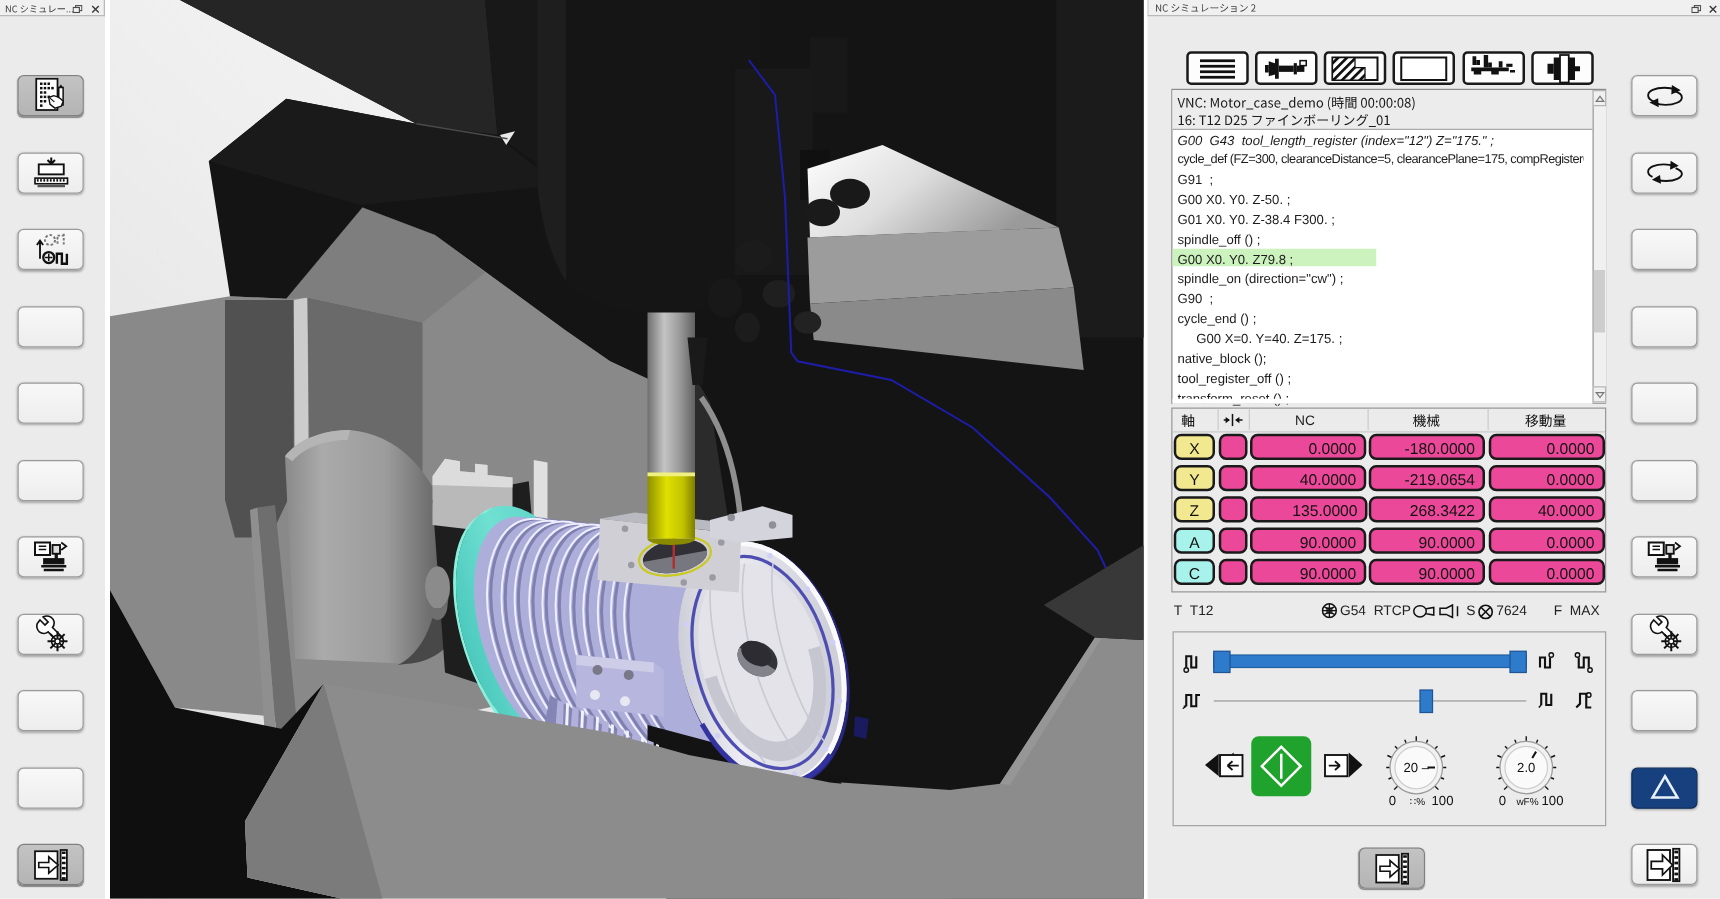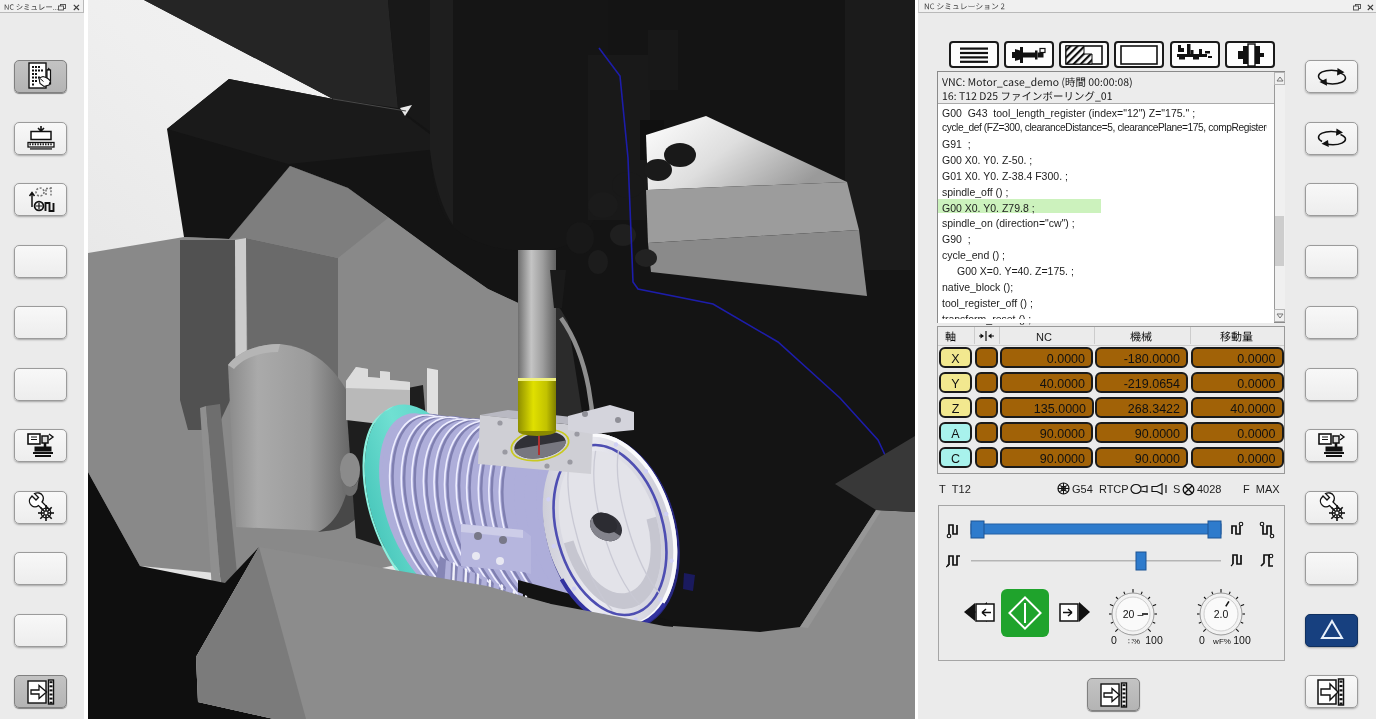--- a/index.html
+++ b/index.html
@@ -4,21 +4,21 @@
 html,body{width:1376px;height:719px;background:#fff;font-family:"Liberation Sans",sans-serif;overflow:hidden}
 #root{position:absolute;left:0;top:0;width:1376px;height:719px}
 .panel{position:absolute;top:0;height:719px;background:#ebebeb}
 .ttlbar{position:absolute;top:0;height:13px;background:#f0f0f0;border-bottom:1px solid #b9b9b9}
 .btn{position:absolute;width:53px;height:33px;border-radius:5px;border:1px solid #9b9b9b;
  background:linear-gradient(#f8f8f8,#ededed);box-shadow:0 1px 2px rgba(0,0,0,.3)}
 .btn.sel{background:linear-gradient(#c3c3c3,#b4b4b4);border-color:#808080;box-shadow:0 1px 1px rgba(0,0,0,.45)}
 .btn svg{position:absolute;left:50%;top:50%;transform:translate(-50%,-50%)}
 .tbtn{position:absolute;width:50px;height:27px;border-radius:4px;border:2px solid #1a1a1a;background:#fdfdfd}
 .tbtn svg{position:absolute;left:50%;top:50%;transform:translate(-50%,-50%)}
-.cell{position:absolute;height:21px;border:2px solid #1a1a1a;border-radius:6px;background:#a16207;
+.cell{position:absolute;height:21px;border:2px solid #1a1a1a;border-radius:6px;background:#ec4899;
  font-size:12.5px;color:#111;text-align:right;padding:3px 6px 0 0}
 .axl{position:absolute;width:33px;height:21px;border:2px solid #1a1a1a;border-radius:6px;
  font-size:12.5px;color:#111;text-align:center;padding-top:3px}
 .hdrtxt{position:absolute;font-size:11px;color:#222}
 .code{position:absolute;left:942px;width:325px;font-size:10.5px;color:#1c1c1c;white-space:nowrap;overflow:hidden}
 </style></head><body>
 <div id="root">
 <svg id="scene" style="position:absolute;left:88px;top:0" width="827" height="719" viewBox="0 0 827 719">
 <defs>
 <linearGradient id="bgg" x1="1" y1="0" x2="0" y2="1">
@@ -576,21 +576,21 @@
     </div>
 <div style="position:absolute;left:937px;top:71px;width:348px;height:252px;background:#fff;border:1px solid #8a8a8a"></div>
 <div style="position:absolute;left:938px;top:72px;width:336px;height:32px;background:#ececec;border-bottom:1px solid #aaa"></div>
 <svg style="position:absolute;left:942px;top:75.0px;overflow:visible" width="193" height="15">
       <path transform="translate(0,11.0)" d="M2.5 0.0H3.6L6.0 -7.7H5.1L3.8 -3.5C3.5 -2.6 3.4 -1.9 3.1 -1.0H3.0C2.7 -1.9 2.5 -2.6 2.3 -3.5L1.0 -7.7H0.0Z M7.1 0.0H8.0V-4.0C8.0 -4.9 7.9 -5.7 7.9 -6.4H7.9L8.8 -4.9L11.6 0.0H12.6V-7.7H11.6V-3.7C11.6 -2.9 11.7 -2.0 11.8 -1.3H11.7L10.9 -2.8L8.1 -7.7H7.1Z M17.6 0.1C18.6 0.1 19.3 -0.3 20.0 -1.0L19.4 -1.6C18.9 -1.0 18.4 -0.7 17.6 -0.7C16.2 -0.7 15.2 -1.9 15.2 -3.9C15.2 -5.8 16.2 -7.0 17.7 -7.0C18.3 -7.0 18.8 -6.7 19.2 -6.3L19.8 -6.9C19.3 -7.4 18.6 -7.8 17.7 -7.8C15.7 -7.8 14.2 -6.3 14.2 -3.8C14.2 -1.3 15.7 0.1 17.6 0.1Z M21.8 -4.1C22.2 -4.1 22.5 -4.4 22.5 -4.8C22.5 -5.3 22.2 -5.6 21.8 -5.6C21.4 -5.6 21.1 -5.3 21.1 -4.8C21.1 -4.4 21.4 -4.1 21.8 -4.1ZM21.8 0.1C22.2 0.1 22.5 -0.2 22.5 -0.6C22.5 -1.0 22.2 -1.3 21.8 -1.3C21.4 -1.3 21.1 -1.0 21.1 -0.6C21.1 -0.2 21.4 0.1 21.8 0.1Z M26.7 0.0H27.5V-4.3C27.5 -4.9 27.5 -5.9 27.4 -6.5H27.4L28.1 -4.8L29.5 -0.8H30.2L31.6 -4.8L32.2 -6.5H32.3C32.2 -5.9 32.2 -4.9 32.2 -4.3V0.0H33.1V-7.7H31.9L30.4 -3.6C30.3 -3.1 30.1 -2.5 29.9 -2.0H29.9C29.7 -2.5 29.5 -3.1 29.3 -3.6L27.8 -7.7H26.7Z M37.3 0.1C38.7 0.1 39.9 -1.0 39.9 -2.8C39.9 -4.7 38.7 -5.8 37.3 -5.8C35.9 -5.8 34.7 -4.7 34.7 -2.8C34.7 -1.0 35.9 0.1 37.3 0.1ZM37.3 -0.7C36.3 -0.7 35.7 -1.5 35.7 -2.8C35.7 -4.2 36.3 -5.0 37.3 -5.0C38.3 -5.0 39.0 -4.2 39.0 -2.8C39.0 -1.5 38.3 -0.7 37.3 -0.7Z M43.2 0.1C43.6 0.1 44.0 0.0 44.3 -0.1L44.1 -0.8C43.9 -0.7 43.7 -0.6 43.5 -0.6C42.8 -0.6 42.6 -1.0 42.6 -1.7V-4.9H44.1V-5.7H42.6V-7.3H41.8L41.7 -5.7L40.8 -5.6V-4.9H41.6V-1.8C41.6 -0.6 42.0 0.1 43.2 0.1Z M47.6 0.1C49.0 0.1 50.3 -1.0 50.3 -2.8C50.3 -4.7 49.0 -5.8 47.6 -5.8C46.2 -5.8 45.0 -4.7 45.0 -2.8C45.0 -1.0 46.2 0.1 47.6 0.1ZM47.6 -0.7C46.6 -0.7 46.0 -1.5 46.0 -2.8C46.0 -4.2 46.6 -5.0 47.6 -5.0C48.6 -5.0 49.3 -4.2 49.3 -2.8C49.3 -1.5 48.6 -0.7 47.6 -0.7Z M51.8 0.0H52.7V-3.7C53.1 -4.6 53.7 -5.0 54.2 -5.0C54.4 -5.0 54.5 -5.0 54.7 -4.9L54.9 -5.7C54.7 -5.8 54.5 -5.8 54.3 -5.8C53.7 -5.8 53.1 -5.4 52.7 -4.7H52.7L52.6 -5.7H51.8Z M55.0 1.5H60.6V0.8H55.0Z M64.0 0.1C64.6 0.1 65.3 -0.1 65.8 -0.6L65.4 -1.2C65.0 -0.9 64.6 -0.7 64.0 -0.7C63.0 -0.7 62.3 -1.5 62.3 -2.8C62.3 -4.2 63.0 -5.0 64.1 -5.0C64.5 -5.0 64.9 -4.8 65.2 -4.5L65.7 -5.2C65.3 -5.5 64.8 -5.8 64.0 -5.8C62.6 -5.8 61.3 -4.7 61.3 -2.8C61.3 -1.0 62.5 0.1 64.0 0.1Z M68.4 0.1C69.1 0.1 69.7 -0.2 70.3 -0.7H70.3L70.4 0.0H71.2V-3.5C71.2 -4.9 70.6 -5.8 69.2 -5.8C68.3 -5.8 67.5 -5.4 67.0 -5.1L67.3 -4.4C67.8 -4.7 68.4 -5.1 69.0 -5.1C70.0 -5.1 70.2 -4.3 70.2 -3.6C67.8 -3.3 66.7 -2.7 66.7 -1.5C66.7 -0.5 67.4 0.1 68.4 0.1ZM68.7 -0.6C68.1 -0.6 67.7 -0.9 67.7 -1.5C67.7 -2.3 68.3 -2.8 70.2 -3.0V-1.4C69.7 -0.9 69.2 -0.6 68.7 -0.6Z M74.5 0.1C75.8 0.1 76.5 -0.6 76.5 -1.6C76.5 -2.6 75.6 -3.0 74.8 -3.3C74.2 -3.5 73.6 -3.7 73.6 -4.3C73.6 -4.7 73.9 -5.1 74.6 -5.1C75.1 -5.1 75.5 -4.9 75.9 -4.6L76.4 -5.2C76.0 -5.6 75.3 -5.8 74.6 -5.8C73.4 -5.8 72.7 -5.1 72.7 -4.2C72.7 -3.3 73.5 -2.9 74.3 -2.6C75.0 -2.4 75.6 -2.1 75.6 -1.5C75.6 -1.0 75.3 -0.6 74.5 -0.6C73.8 -0.6 73.3 -0.9 72.8 -1.3L72.4 -0.7C72.9 -0.2 73.7 0.1 74.5 0.1Z M80.2 0.1C81.0 0.1 81.6 -0.1 82.1 -0.4L81.7 -1.1C81.3 -0.8 80.9 -0.6 80.3 -0.6C79.2 -0.6 78.5 -1.4 78.4 -2.6H82.3C82.3 -2.8 82.3 -3.0 82.3 -3.2C82.3 -4.8 81.5 -5.8 80.0 -5.8C78.7 -5.8 77.5 -4.7 77.5 -2.8C77.5 -1.0 78.7 0.1 80.2 0.1ZM78.4 -3.3C78.5 -4.4 79.2 -5.1 80.1 -5.1C80.9 -5.1 81.5 -4.5 81.5 -3.3Z M82.9 1.5H88.5V0.8H82.9Z M91.5 0.1C92.2 0.1 92.8 -0.2 93.3 -0.7H93.3L93.4 0.0H94.2V-8.4H93.2V-6.2L93.3 -5.2C92.7 -5.6 92.3 -5.8 91.6 -5.8C90.3 -5.8 89.2 -4.7 89.2 -2.8C89.2 -0.9 90.1 0.1 91.5 0.1ZM91.7 -0.7C90.7 -0.7 90.2 -1.5 90.2 -2.9C90.2 -4.2 90.9 -5.0 91.8 -5.0C92.3 -5.0 92.7 -4.9 93.2 -4.4V-1.4C92.7 -0.9 92.3 -0.7 91.7 -0.7Z M98.4 0.1C99.2 0.1 99.8 -0.1 100.3 -0.4L99.9 -1.1C99.5 -0.8 99.1 -0.6 98.5 -0.6C97.4 -0.6 96.7 -1.4 96.6 -2.6H100.5C100.5 -2.8 100.5 -3.0 100.5 -3.2C100.5 -4.8 99.7 -5.8 98.2 -5.8C96.9 -5.8 95.7 -4.7 95.7 -2.8C95.7 -1.0 96.9 0.1 98.4 0.1ZM96.6 -3.3C96.7 -4.4 97.4 -5.1 98.2 -5.1C99.1 -5.1 99.7 -4.5 99.7 -3.3Z M101.9 0.0H102.9V-4.1C103.4 -4.7 103.9 -5.0 104.3 -5.0C105.0 -5.0 105.4 -4.6 105.4 -3.5V0.0H106.3V-4.1C106.9 -4.7 107.3 -5.0 107.8 -5.0C108.5 -5.0 108.8 -4.6 108.8 -3.5V0.0H109.8V-3.6C109.8 -5.1 109.2 -5.8 108.1 -5.8C107.4 -5.8 106.8 -5.4 106.2 -4.8C105.9 -5.4 105.5 -5.8 104.6 -5.8C103.9 -5.8 103.3 -5.4 102.8 -4.9H102.8L102.7 -5.7H101.9Z M113.9 0.1C115.2 0.1 116.5 -1.0 116.5 -2.8C116.5 -4.7 115.2 -5.8 113.9 -5.8C112.5 -5.8 111.2 -4.7 111.2 -2.8C111.2 -1.0 112.5 0.1 113.9 0.1ZM113.9 -0.7C112.9 -0.7 112.2 -1.5 112.2 -2.8C112.2 -4.2 112.9 -5.0 113.9 -5.0C114.8 -5.0 115.5 -4.2 115.5 -2.8C115.5 -1.5 114.8 -0.7 113.9 -0.7Z M121.9 2.1 122.5 1.8C121.6 0.3 121.1 -1.5 121.1 -3.3C121.1 -5.0 121.6 -6.8 122.5 -8.3L121.9 -8.6C120.9 -7.0 120.4 -5.3 120.4 -3.3C120.4 -1.2 120.9 0.5 121.9 2.1Z M127.6 -2.2C128.1 -1.6 128.7 -0.9 128.9 -0.3L129.6 -0.8C129.4 -1.3 128.8 -2.0 128.2 -2.6ZM129.6 -8.8V-7.6H127.4V-6.9H129.6V-5.5H126.9V-4.8H130.9V-3.6H127.0V-2.9H130.9V-0.1C130.9 0.1 130.9 0.1 130.7 0.1C130.6 0.1 130.0 0.1 129.3 0.1C129.4 0.3 129.5 0.6 129.6 0.8C130.4 0.8 131.0 0.8 131.3 0.7C131.6 0.6 131.7 0.4 131.7 -0.1V-2.9H133.0V-3.6H131.7V-4.8H133.1V-5.5H130.3V-6.9H132.6V-7.6H130.3V-8.8ZM126.0 -4.4V-1.9H124.5V-4.4ZM126.0 -5.1H124.5V-7.4H126.0ZM123.7 -8.1V-0.4H124.5V-1.2H126.7V-8.1Z M139.9 -1.8V-0.8H137.4V-1.8ZM139.9 -2.4H137.4V-3.3H139.9ZM136.7 -4.0V0.4H137.4V-0.1H140.6V-4.0ZM137.5 -6.3V-5.4H135.2V-6.3ZM137.5 -6.9H135.2V-7.8H137.5ZM142.3 -6.3V-5.4H139.9V-6.3ZM142.3 -6.9H139.9V-7.8H142.3ZM142.7 -8.4H139.1V-4.7H142.3V-0.2C142.3 -0.0 142.2 0.0 142.0 0.0C141.8 0.0 141.2 0.1 140.5 0.0C140.7 0.3 140.8 0.6 140.8 0.8C141.7 0.8 142.3 0.8 142.6 0.7C142.9 0.6 143.1 0.3 143.1 -0.2V-8.4ZM134.4 -8.4V0.9H135.2V-4.8H138.2V-8.4Z M149.2 0.1C150.7 0.1 151.6 -1.2 151.6 -3.9C151.6 -6.5 150.7 -7.8 149.2 -7.8C147.7 -7.8 146.8 -6.5 146.8 -3.9C146.8 -1.2 147.7 0.1 149.2 0.1ZM149.2 -0.6C148.3 -0.6 147.7 -1.6 147.7 -3.9C147.7 -6.1 148.3 -7.1 149.2 -7.1C150.1 -7.1 150.7 -6.1 150.7 -3.9C150.7 -1.6 150.1 -0.6 149.2 -0.6Z M155.0 0.1C156.5 0.1 157.4 -1.2 157.4 -3.9C157.4 -6.5 156.5 -7.8 155.0 -7.8C153.6 -7.8 152.6 -6.5 152.6 -3.9C152.6 -1.2 153.6 0.1 155.0 0.1ZM155.0 -0.6C154.2 -0.6 153.6 -1.6 153.6 -3.9C153.6 -6.1 154.2 -7.1 155.0 -7.1C155.9 -7.1 156.5 -6.1 156.5 -3.9C156.5 -1.6 155.9 -0.6 155.0 -0.6Z M159.4 -4.1C159.8 -4.1 160.1 -4.4 160.1 -4.8C160.1 -5.3 159.8 -5.6 159.4 -5.6C159.0 -5.6 158.7 -5.3 158.7 -4.8C158.7 -4.4 159.0 -4.1 159.4 -4.1ZM159.4 0.1C159.8 0.1 160.1 -0.2 160.1 -0.6C160.1 -1.0 159.8 -1.3 159.4 -1.3C159.0 -1.3 158.7 -1.0 158.7 -0.6C158.7 -0.2 159.0 0.1 159.4 0.1Z M163.8 0.1C165.2 0.1 166.2 -1.2 166.2 -3.9C166.2 -6.5 165.2 -7.8 163.8 -7.8C162.3 -7.8 161.4 -6.5 161.4 -3.9C161.4 -1.2 162.3 0.1 163.8 0.1ZM163.8 -0.6C162.9 -0.6 162.3 -1.6 162.3 -3.9C162.3 -6.1 162.9 -7.1 163.8 -7.1C164.7 -7.1 165.2 -6.1 165.2 -3.9C165.2 -1.6 164.7 -0.6 163.8 -0.6Z M169.6 0.1C171.1 0.1 172.0 -1.2 172.0 -3.9C172.0 -6.5 171.1 -7.8 169.6 -7.8C168.1 -7.8 167.2 -6.5 167.2 -3.9C167.2 -1.2 168.1 0.1 169.6 0.1ZM169.6 -0.6C168.7 -0.6 168.1 -1.6 168.1 -3.9C168.1 -6.1 168.7 -7.1 169.6 -7.1C170.5 -7.1 171.1 -6.1 171.1 -3.9C171.1 -1.6 170.5 -0.6 169.6 -0.6Z M174.0 -4.1C174.4 -4.1 174.7 -4.4 174.7 -4.8C174.7 -5.3 174.4 -5.6 174.0 -5.6C173.6 -5.6 173.3 -5.3 173.3 -4.8C173.3 -4.4 173.6 -4.1 174.0 -4.1ZM174.0 0.1C174.4 0.1 174.7 -0.2 174.7 -0.6C174.7 -1.0 174.4 -1.3 174.0 -1.3C173.6 -1.3 173.3 -1.0 173.3 -0.6C173.3 -0.2 173.6 0.1 174.0 0.1Z M178.4 0.1C179.8 0.1 180.7 -1.2 180.7 -3.9C180.7 -6.5 179.8 -7.8 178.4 -7.8C176.9 -7.8 176.0 -6.5 176.0 -3.9C176.0 -1.2 176.9 0.1 178.4 0.1ZM178.4 -0.6C177.5 -0.6 176.9 -1.6 176.9 -3.9C176.9 -6.1 177.5 -7.1 178.4 -7.1C179.2 -7.1 179.8 -6.1 179.8 -3.9C179.8 -1.6 179.2 -0.6 178.4 -0.6Z M184.2 0.1C185.6 0.1 186.6 -0.7 186.6 -1.8C186.6 -2.9 186.0 -3.5 185.3 -3.9V-3.9C185.8 -4.3 186.3 -5.0 186.3 -5.8C186.3 -7.0 185.5 -7.8 184.2 -7.8C183.0 -7.8 182.1 -7.0 182.1 -5.9C182.1 -5.1 182.6 -4.5 183.2 -4.1V-4.0C182.4 -3.7 181.7 -2.9 181.7 -1.9C181.7 -0.7 182.8 0.1 184.2 0.1ZM184.7 -4.2C183.8 -4.5 183.0 -4.9 183.0 -5.9C183.0 -6.6 183.5 -7.1 184.2 -7.1C185.0 -7.1 185.5 -6.5 185.5 -5.7C185.5 -5.2 185.2 -4.6 184.7 -4.2ZM184.2 -0.6C183.3 -0.6 182.6 -1.2 182.6 -2.0C182.6 -2.7 183.0 -3.3 183.7 -3.7C184.7 -3.3 185.7 -2.9 185.7 -1.9C185.7 -1.1 185.1 -0.6 184.2 -0.6Z M188.1 2.1C189.1 0.5 189.7 -1.2 189.7 -3.3C189.7 -5.3 189.1 -7.0 188.1 -8.6L187.5 -8.3C188.4 -6.8 188.9 -5.0 188.9 -3.3C188.9 -1.5 188.4 0.3 187.5 1.8Z" fill="#1c1c1c"></path>
     </svg>
 <svg style="position:absolute;left:942px;top:89.0px;overflow:visible" width="172" height="15">
       <path transform="translate(0,11.0)" d="M0.9 0.0H5.1V-0.8H3.6V-7.7H2.9C2.4 -7.5 2.0 -7.3 1.3 -7.2V-6.5H2.6V-0.8H0.9Z M9.0 0.1C10.2 0.1 11.2 -0.9 11.2 -2.4C11.2 -4.0 10.4 -4.8 9.1 -4.8C8.5 -4.8 7.8 -4.4 7.3 -3.9C7.4 -6.2 8.2 -7.0 9.3 -7.0C9.8 -7.0 10.2 -6.8 10.5 -6.5L11.1 -7.0C10.6 -7.5 10.1 -7.8 9.3 -7.8C7.8 -7.8 6.4 -6.7 6.4 -3.7C6.4 -1.1 7.5 0.1 9.0 0.1ZM7.3 -3.1C7.8 -3.8 8.4 -4.1 8.9 -4.1C9.8 -4.1 10.3 -3.4 10.3 -2.4C10.3 -1.3 9.7 -0.6 9.0 -0.6C8.0 -0.6 7.4 -1.5 7.3 -3.1Z M13.1 -4.1C13.5 -4.1 13.8 -4.4 13.8 -4.8C13.8 -5.3 13.5 -5.6 13.1 -5.6C12.7 -5.6 12.4 -5.3 12.4 -4.8C12.4 -4.4 12.7 -4.1 13.1 -4.1ZM13.1 0.1C13.5 0.1 13.8 -0.2 13.8 -0.6C13.8 -1.0 13.5 -1.3 13.1 -1.3C12.7 -1.3 12.4 -1.0 12.4 -0.6C12.4 -0.2 12.7 0.1 13.1 0.1Z M19.6 0.0H20.6V-6.9H22.9V-7.7H17.3V-6.9H19.6Z M24.1 0.0H28.4V-0.8H26.8V-7.7H26.1C25.7 -7.5 25.2 -7.3 24.5 -7.2V-6.5H25.9V-0.8H24.1Z M29.5 0.0H34.3V-0.8H32.2C31.8 -0.8 31.4 -0.8 31.0 -0.8C32.8 -2.5 34.0 -4.0 34.0 -5.6C34.0 -6.9 33.1 -7.8 31.7 -7.8C30.8 -7.8 30.1 -7.4 29.5 -6.7L30.0 -6.2C30.5 -6.7 31.0 -7.1 31.6 -7.1C32.6 -7.1 33.0 -6.4 33.0 -5.5C33.0 -4.2 31.9 -2.7 29.5 -0.6Z M38.3 0.0H40.2C42.6 0.0 43.8 -1.4 43.8 -3.9C43.8 -6.3 42.6 -7.7 40.2 -7.7H38.3ZM39.2 -0.8V-6.9H40.1C41.9 -6.9 42.8 -5.8 42.8 -3.9C42.8 -1.9 41.9 -0.8 40.1 -0.8Z M44.9 0.0H49.7V-0.8H47.6C47.2 -0.8 46.8 -0.8 46.4 -0.8C48.2 -2.5 49.4 -4.0 49.4 -5.6C49.4 -6.9 48.5 -7.8 47.1 -7.8C46.2 -7.8 45.5 -7.4 44.9 -6.7L45.4 -6.2C45.9 -6.7 46.4 -7.1 47.0 -7.1C48.0 -7.1 48.4 -6.4 48.4 -5.5C48.4 -4.2 47.3 -2.7 44.9 -0.6Z M53.0 0.1C54.3 0.1 55.5 -0.8 55.5 -2.5C55.5 -4.2 54.5 -5.0 53.2 -5.0C52.8 -5.0 52.4 -4.8 52.1 -4.7L52.3 -6.9H55.2V-7.7H51.4L51.2 -4.1L51.7 -3.8C52.1 -4.1 52.5 -4.2 53.0 -4.2C53.9 -4.2 54.6 -3.6 54.6 -2.5C54.6 -1.4 53.8 -0.7 52.9 -0.7C52.0 -0.7 51.5 -1.1 51.0 -1.5L50.6 -0.9C51.1 -0.4 51.8 0.1 53.0 0.1Z M67.5 -7.0 66.9 -7.4C66.7 -7.3 66.5 -7.3 66.3 -7.3C65.8 -7.3 61.6 -7.3 61.0 -7.3C60.7 -7.3 60.3 -7.4 60.0 -7.4V-6.5C60.2 -6.5 60.6 -6.5 61.0 -6.5C61.6 -6.5 65.8 -6.5 66.4 -6.5C66.2 -5.5 65.8 -4.0 65.0 -3.1C64.1 -2.0 63.0 -1.1 60.9 -0.6L61.6 0.2C63.6 -0.4 64.8 -1.4 65.8 -2.6C66.6 -3.7 67.1 -5.4 67.3 -6.5C67.4 -6.7 67.4 -6.8 67.5 -7.0Z M78.0 -5.3 77.6 -5.7C77.4 -5.7 77.1 -5.7 77.0 -5.7C76.5 -5.7 72.2 -5.7 71.8 -5.7C71.5 -5.7 71.1 -5.7 70.8 -5.8V-4.9C71.1 -4.9 71.5 -4.9 71.8 -4.9C72.2 -4.9 76.2 -4.9 76.8 -4.9C76.5 -4.4 75.8 -3.5 75.0 -3.0L75.7 -2.6C76.6 -3.2 77.5 -4.5 77.8 -5.0C77.9 -5.1 78.0 -5.2 78.0 -5.3ZM74.5 -4.2H73.6C73.6 -4.0 73.7 -3.8 73.7 -3.6C73.7 -2.2 73.5 -1.1 72.0 -0.1C71.8 0.1 71.5 0.2 71.3 0.2L72.1 0.8C74.3 -0.4 74.5 -2.0 74.5 -4.2Z M80.4 -3.8 80.8 -3.0C82.2 -3.4 83.7 -4.1 84.8 -4.7V-0.8C84.8 -0.4 84.7 0.1 84.7 0.3H85.7C85.7 0.1 85.7 -0.4 85.7 -0.8V-5.2C86.8 -5.9 87.7 -6.7 88.5 -7.6L87.8 -8.2C87.1 -7.4 86.0 -6.4 84.9 -5.8C83.8 -5.0 82.2 -4.3 80.4 -3.8Z M92.3 -7.7 91.7 -7.1C92.5 -6.5 93.8 -5.4 94.4 -4.9L95.0 -5.5C94.4 -6.1 93.1 -7.2 92.3 -7.7ZM91.4 -0.7 92.0 0.2C93.7 -0.1 95.1 -0.8 96.1 -1.4C97.7 -2.4 98.9 -3.9 99.6 -5.2L99.1 -6.1C98.5 -4.8 97.3 -3.2 95.6 -2.2C94.6 -1.6 93.3 -0.9 91.4 -0.7Z M108.3 -8.3 107.8 -8.1C108.1 -7.7 108.4 -7.1 108.6 -6.6L109.2 -6.9C109.0 -7.3 108.6 -7.9 108.3 -8.3ZM109.6 -8.6 109.0 -8.4C109.3 -8.0 109.7 -7.4 109.9 -7.0L110.4 -7.2C110.3 -7.6 109.9 -8.2 109.6 -8.6ZM103.8 -3.9 103.1 -4.2C102.7 -3.4 101.8 -2.1 101.1 -1.5L101.8 -1.0C102.4 -1.6 103.4 -3.0 103.8 -3.9ZM108.2 -4.2 107.5 -3.8C108.1 -3.2 108.9 -1.8 109.3 -1.0L110.0 -1.5C109.6 -2.2 108.8 -3.5 108.2 -4.2ZM101.4 -6.3V-5.4C101.7 -5.5 102.0 -5.5 102.3 -5.5H105.2V-5.4C105.2 -4.9 105.2 -1.3 105.2 -0.7C105.2 -0.5 105.1 -0.3 104.8 -0.3C104.5 -0.3 104.1 -0.4 103.6 -0.5L103.7 0.4C104.1 0.4 104.7 0.5 105.2 0.5C105.8 0.5 106.1 0.2 106.1 -0.4C106.1 -1.1 106.1 -4.5 106.1 -5.4V-5.5H108.9C109.1 -5.5 109.4 -5.5 109.7 -5.4V-6.3C109.5 -6.3 109.1 -6.3 108.9 -6.3H106.1V-7.3C106.1 -7.6 106.1 -7.9 106.1 -8.1H105.2C105.2 -7.9 105.2 -7.6 105.2 -7.4V-6.3H102.3C102.0 -6.3 101.7 -6.3 101.4 -6.3Z M112.0 -4.5V-3.5C112.4 -3.5 112.9 -3.6 113.5 -3.6C114.3 -3.6 118.5 -3.6 119.2 -3.6C119.7 -3.6 120.2 -3.5 120.4 -3.5V-4.5C120.1 -4.5 119.8 -4.5 119.2 -4.5C118.5 -4.5 114.3 -4.5 113.5 -4.5C112.9 -4.5 112.3 -4.5 112.0 -4.5Z M129.6 -8.0H128.6C128.6 -7.7 128.7 -7.4 128.7 -7.1C128.7 -6.7 128.7 -5.8 128.7 -5.4C128.7 -3.4 128.5 -2.6 127.8 -1.7C127.1 -1.0 126.3 -0.5 125.3 -0.3L126.0 0.4C126.7 0.2 127.8 -0.3 128.5 -1.1C129.2 -2.0 129.6 -2.8 129.6 -5.4C129.6 -5.8 129.6 -6.6 129.6 -7.1C129.6 -7.4 129.6 -7.7 129.6 -8.0ZM124.7 -7.9H123.8C123.8 -7.7 123.8 -7.3 123.8 -7.1C123.8 -6.8 123.8 -4.1 123.8 -3.6C123.8 -3.3 123.8 -3.0 123.8 -2.8H124.7C124.7 -3.0 124.7 -3.4 124.7 -3.6C124.7 -4.1 124.7 -6.8 124.7 -7.1C124.7 -7.4 124.7 -7.7 124.7 -7.9Z M134.3 -7.7 133.7 -7.1C134.5 -6.5 135.8 -5.4 136.4 -4.9L137.0 -5.5C136.4 -6.1 135.1 -7.2 134.3 -7.7ZM133.4 -0.7 134.0 0.2C135.7 -0.1 137.1 -0.8 138.1 -1.4C139.7 -2.4 140.9 -3.9 141.6 -5.2L141.1 -6.1C140.5 -4.8 139.3 -3.2 137.6 -2.2C136.6 -1.6 135.3 -0.9 133.4 -0.7Z M150.5 -8.4 149.9 -8.2C150.2 -7.8 150.6 -7.1 150.8 -6.7L151.3 -7.0C151.1 -7.4 150.7 -8.0 150.5 -8.4ZM151.6 -8.8 151.1 -8.6C151.4 -8.2 151.7 -7.6 152.0 -7.1L152.5 -7.4C152.3 -7.8 151.9 -8.4 151.6 -8.8ZM147.7 -7.9 146.7 -8.2C146.6 -7.9 146.5 -7.6 146.4 -7.4C145.9 -6.4 144.9 -4.9 143.1 -3.8L143.8 -3.3C145.0 -4.1 145.8 -5.0 146.5 -5.9H150.0C149.8 -4.9 149.1 -3.6 148.3 -2.6C147.4 -1.5 146.1 -0.5 144.1 0.0L144.9 0.7C146.9 -0.0 148.1 -1.0 149.1 -2.1C150.0 -3.3 150.7 -4.7 150.9 -5.8C151.0 -5.9 151.1 -6.2 151.2 -6.3L150.5 -6.7C150.3 -6.7 150.1 -6.6 149.8 -6.6H147.0L147.2 -7.1C147.3 -7.3 147.5 -7.6 147.7 -7.9Z M153.1 1.5H158.7V0.8H153.1Z M161.7 0.1C163.2 0.1 164.1 -1.2 164.1 -3.9C164.1 -6.5 163.2 -7.8 161.7 -7.8C160.3 -7.8 159.3 -6.5 159.3 -3.9C159.3 -1.2 160.3 0.1 161.7 0.1ZM161.7 -0.6C160.9 -0.6 160.3 -1.6 160.3 -3.9C160.3 -6.1 160.9 -7.1 161.7 -7.1C162.6 -7.1 163.2 -6.1 163.2 -3.9C163.2 -1.6 162.6 -0.6 161.7 -0.6Z M165.6 0.0H169.8V-0.8H168.3V-7.7H167.5C167.1 -7.5 166.6 -7.3 165.9 -7.2V-6.5H167.3V-0.8H165.6Z" fill="#1c1c1c"></path>
     </svg>
 <div style="position:absolute;left:938px;top:199px;width:163px;height:14px;background:#ccf2bd"></div>
-<div class="code" style="top:106.5px;">G00&nbsp; G43&nbsp; tool_length_register (index="12") Z="175." ;</div>
+<div class="code" style="top:106.5px;font-style:italic;">G00&nbsp; G43&nbsp; tool_length_register (index="12") Z="175." ;</div>
 <div class="code" style="top:122.3px;font-size:10.2px;letter-spacing:-0.4px;">cycle_def (FZ=300, clearanceDistance=5, clearancePlane=175, compRegisterC...</div>
 <div class="code" style="top:138.2px;">G91&nbsp; ;</div>
 <div class="code" style="top:154.1px;">G00 X0. Y0. Z-50. ;</div>
 <div class="code" style="top:169.9px;">G01 X0. Y0. Z-38.4 F300. ;</div>
 <div class="code" style="top:185.8px;">spindle_off () ;</div>
 <div class="code" style="top:201.6px;">G00 X0. Y0. Z79.8 ;</div>
 <div class="code" style="top:217.4px;">spindle_on (direction="cw") ;</div>
 <div class="code" style="top:233.3px;">G90&nbsp; ;</div>
 <div class="code" style="top:249.2px;">cycle_end () ;</div>
 <div class="code" style="top:265.0px;margin-left:15px;">G00 X=0. Y=40. Z=175. ;</div>
@@ -662,21 +662,21 @@
 <div class="hdrtxt" style="left:1072px;top:483px">G54&nbsp; RTCP</div>
 <svg style="position:absolute;left:1130px;top:483px" width="42" height="12">
 <path d="M1 6 a5 4.5 0 1 0 10 0 a5 4.5 0 1 0 -10 0 M11 4 l6 -1 v6 l-6 -1" fill="none" stroke="#111" stroke-width="1.2"></path>
 <path d="M22 3.5 h5 l5 -2.5 v10 l-5 -2.5 h-5 z M36 2 v8" fill="none" stroke="#111" stroke-width="1.2"></path>
     </svg>
 <div class="hdrtxt" style="left:1173px;top:483px">S</div>
 <svg style="position:absolute;left:1182px;top:482.5px" width="13" height="13">
       <circle cx="6.5" cy="6.5" r="5.3" fill="none" stroke="#111" stroke-width="1.3"></circle>
       <path d="M2.8 2.8 L10.2 10.2 M10.2 2.8 L2.8 10.2" stroke="#111" stroke-width="1.3"></path>
     </svg>
-<div class="hdrtxt" style="left:1197px;top:483px">4028</div>
+<div class="hdrtxt" style="left:1197px;top:483px">7624</div>
 <div class="hdrtxt" style="left:1243px;top:483px">F&nbsp; MAX</div>
 <div style="position:absolute;left:938px;top:505px;width:347px;height:156px;border:1px solid #a5a5a5;background:#ebebeb"></div>
 <div style="position:absolute;left:946px;top:521px"><svg width="16" height="18" viewBox="0 0 16 18">
         <path d="M3 13 v-9 h4 v9 h4 v-9" stroke="#111" stroke-width="1.7" fill="none"></path>
         <circle cx="3" cy="15" r="1.8" fill="none" stroke="#111" stroke-width="1.1"></circle>
       </svg></div>
 <svg style="position:absolute;left:968px;top:519px" width="258" height="24">
 <rect x="3" y="5" width="250" height="10" fill="#2e7bcc" stroke="#2361a5" stroke-width="1"></rect>
 <rect x="3" y="2" width="13" height="17" fill="#2e7bcc" stroke="#1d5494" stroke-width="1"></rect>
 <rect x="240" y="2" width="13" height="17" fill="#2e7bcc" stroke="#1d5494" stroke-width="1"></rect>

